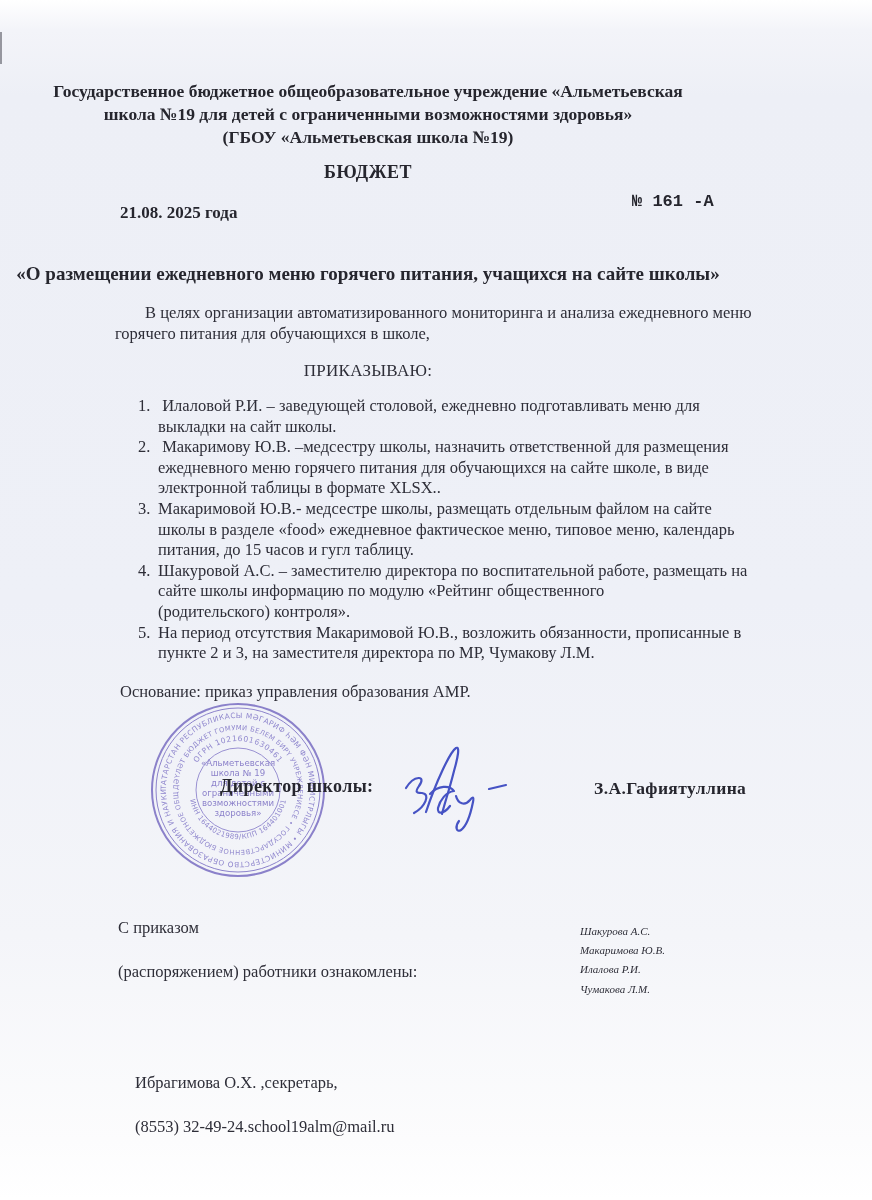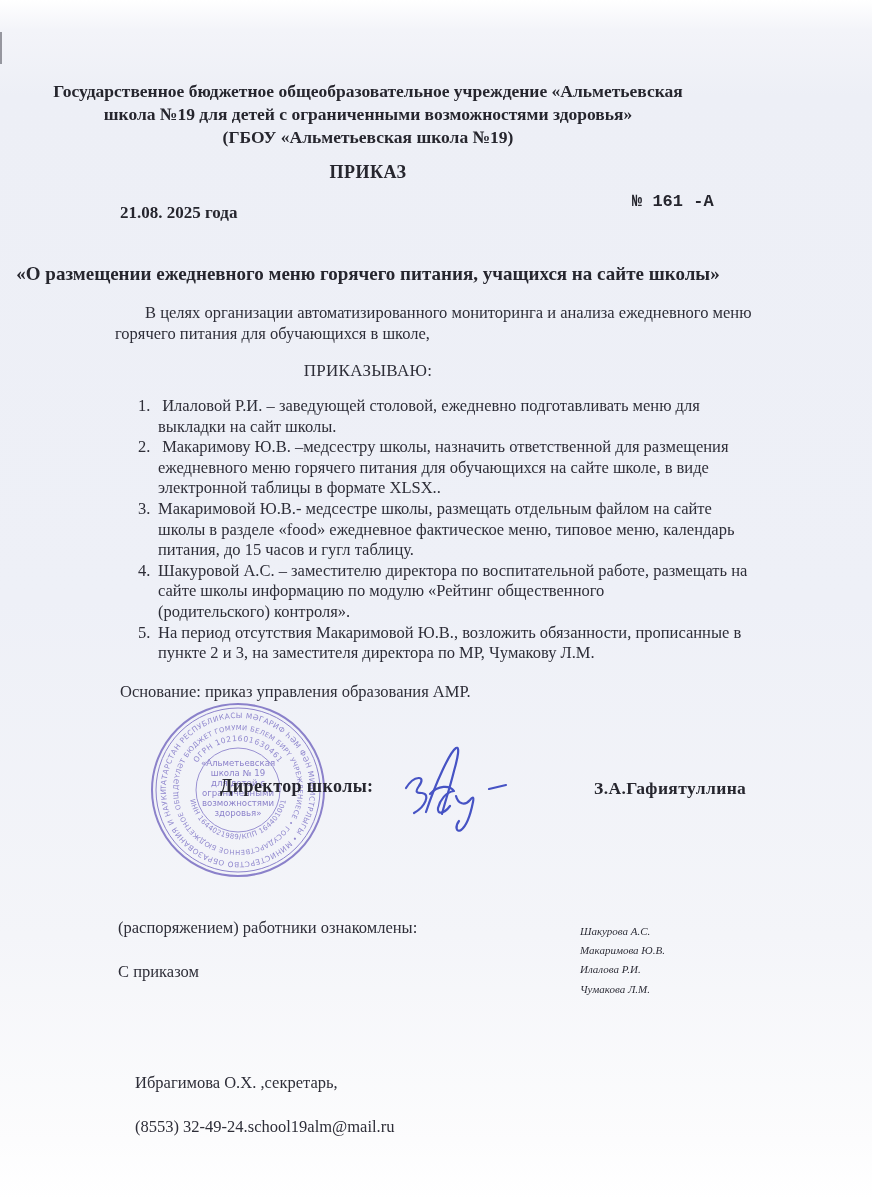--- a/index.html
+++ b/index.html
@@ -30,21 +30,21 @@
 <body>
 
 <div class="abs scan-line" style="left:0;top:32px;width:2px;height:32px;"></div>
 
 <div class="abs center org-header" style="top:80px;">
   <div>Государственное бюджетное общеобразовательное учреждение «Альметьевская</div>
   <div>школа №19 для детей с ограниченными возможностями здоровья»</div>
   <div>(ГБОУ «Альметьевская школа №19)</div>
 </div>
 
-<div class="abs center bold doc-title" style="top:162px;">ПРИКАЗ</div>
+<div class="abs center bold doc-title" style="top:162px;">БЮДЖЕТ</div>
 
 <div class="abs bold" style="left:120px;top:203px;font-size:17px;text-align:right;">21.08. 2025 года</div>
 <div class="abs bold" style="left:632px;top:192px;font-size:17px;font-family:Liberation Mono, monospace;">№ 161 -А</div>
 
 <div class="abs center bold subject" style="top:263px;">«О размещении ежедневного меню горячего питания, учащихся на сайте школы»</div>
 
 <div class="abs body-text" style="left:115px;top:302px;width:645px;text-indent:30px;">В целях организации автоматизированного мониторинга и анализа ежедневного меню
 горячего питания для обучающихся в школе,</div>
 
 <div class="abs center resolution" style="top:361px;">ПРИКАЗЫВАЮ:</div>
@@ -122,22 +122,22 @@
     <path d="M34,74 C44,44 58,14 64,10 C68,8 66,19 62,33 C57,53 52,67 50,76"></path>
     <path d="M38,56 c8,-9 20,-9 24,-3 c-8,1 -14,9 -16,17 c-1,7 6,6 12,-2"></path>
     <path d="M64,58 c2,8 9,10 14,4 c3,-4 4,-3 3,2 c-2,10 -5,23 -12,28 c-5,3 -6,-4 -2,-9"></path>
     <path d="M97,51 l17,-4"></path>
   </g>
 </svg>
 
 <div class="abs bold" style="left:594px;top:778px;font-size:17.5px;letter-spacing:.4px;">З.А.Гафиятуллина</div>
 
 <div class="abs body-text" style="left:118px;top:895px;line-height:22px;">
+  <div>С приказом</div>
   <div>(распоряжением) работники ознакомлены:</div>
-  <div>С приказом</div>
 </div>
 
 <div class="abs names" style="left:580px;top:922px;font-size:11px;font-style:italic;">
   <div>Шакурова А.С.</div>
   <div>Макаримова Ю.В.</div>
   <div>Илалова Р.И.</div>
   <div>Чумакова Л.М.</div>
 </div>
 
 <div class="abs body-text" style="left:135px;top:1050px;line-height:22px;">

